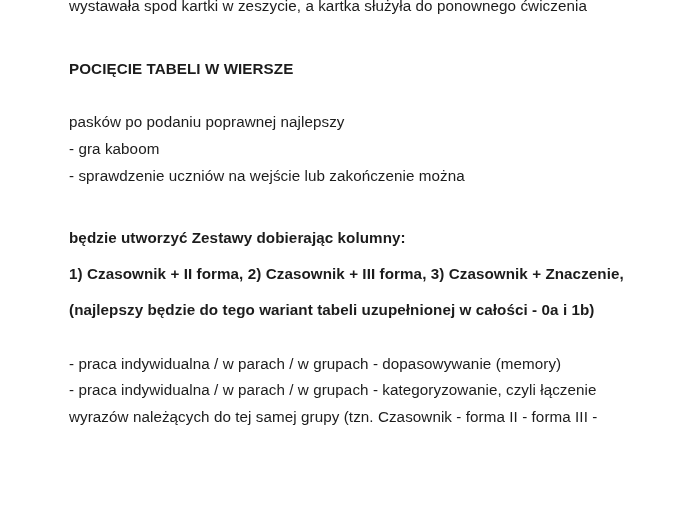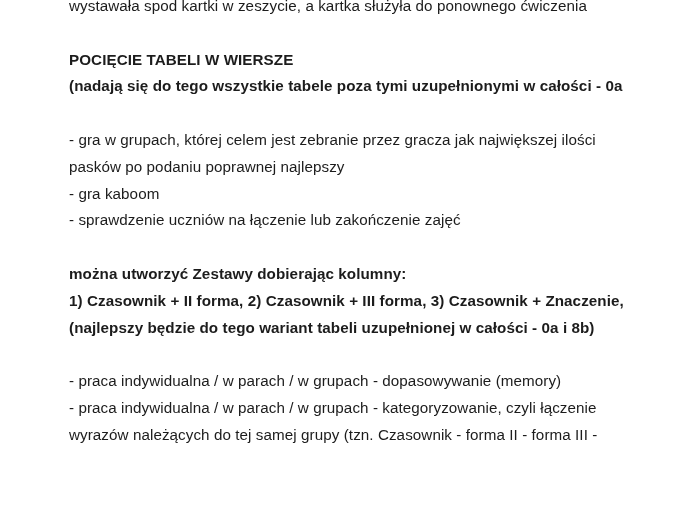--- a/index.html
+++ b/index.html
@@ -40,52 +40,51 @@
     white-space: pre;
     color: #1c1c1c;
   }
 
   .line.body {
     font-weight: 400;
   }
 
   .line.bold {
     font-weight: 700;
+    margin-top: 9px;
   }
 
   
   .spacer {
     height: 26.8px;
   }
 </style>
 </head>
 <body>
 
 <div id="doc-page">
   <div id="doc-body">
       <div>
         <div class="line body">wystawała spod kartki w zeszycie, a kartka służyła do ponownego ćwiczenia</div>
       </div>
       <div class="spacer"></div>
       <div>
         <div class="line bold">POCIĘCIE TABELI W WIERSZE</div>
-        <div class="line bold">(nadają się do tego wszystkie tabele poza tymi uzupełnionymi w całości - 0a</div>
       </div>
       <div class="spacer"></div>
       <div>
-        <div class="line body">- gra w grupach, której celem jest zebranie przez gracza jak największej ilości</div>
         <div class="line body">pasków po podaniu poprawnej najlepszy</div>
         <div class="line body">- gra kaboom</div>
-        <div class="line body">- sprawdzenie uczniów na łączenie lub zakończenie zajęć</div>
+        <div class="line body">- sprawdzenie uczniów na wejście lub zakończenie można</div>
       </div>
       <div class="spacer"></div>
       <div>
-        <div class="line bold">można utworzyć Zestawy dobierając kolumny:</div>
+        <div class="line bold">będzie utworzyć Zestawy dobierając kolumny:</div>
         <div class="line bold">1) Czasownik + II forma, 2) Czasownik + III forma, 3) Czasownik + Znaczenie,</div>
-        <div class="line bold">(najlepszy będzie do tego wariant tabeli uzupełnionej w całości - 0a i 8b)</div>
+        <div class="line bold">(najlepszy będzie do tego wariant tabeli uzupełnionej w całości - 0a i 1b)</div>
       </div>
       <div class="spacer"></div>
       <div>
         <div class="line body">- praca indywidualna / w parach / w grupach - dopasowywanie (memory)</div>
         <div class="line body">- praca indywidualna / w parach / w grupach - kategoryzowanie, czyli łączenie</div>
         <div class="line body">wyrazów należących do tej samej grupy (tzn. Czasownik - forma II - forma III -</div>
       </div>
     </div>
 </div>
 

